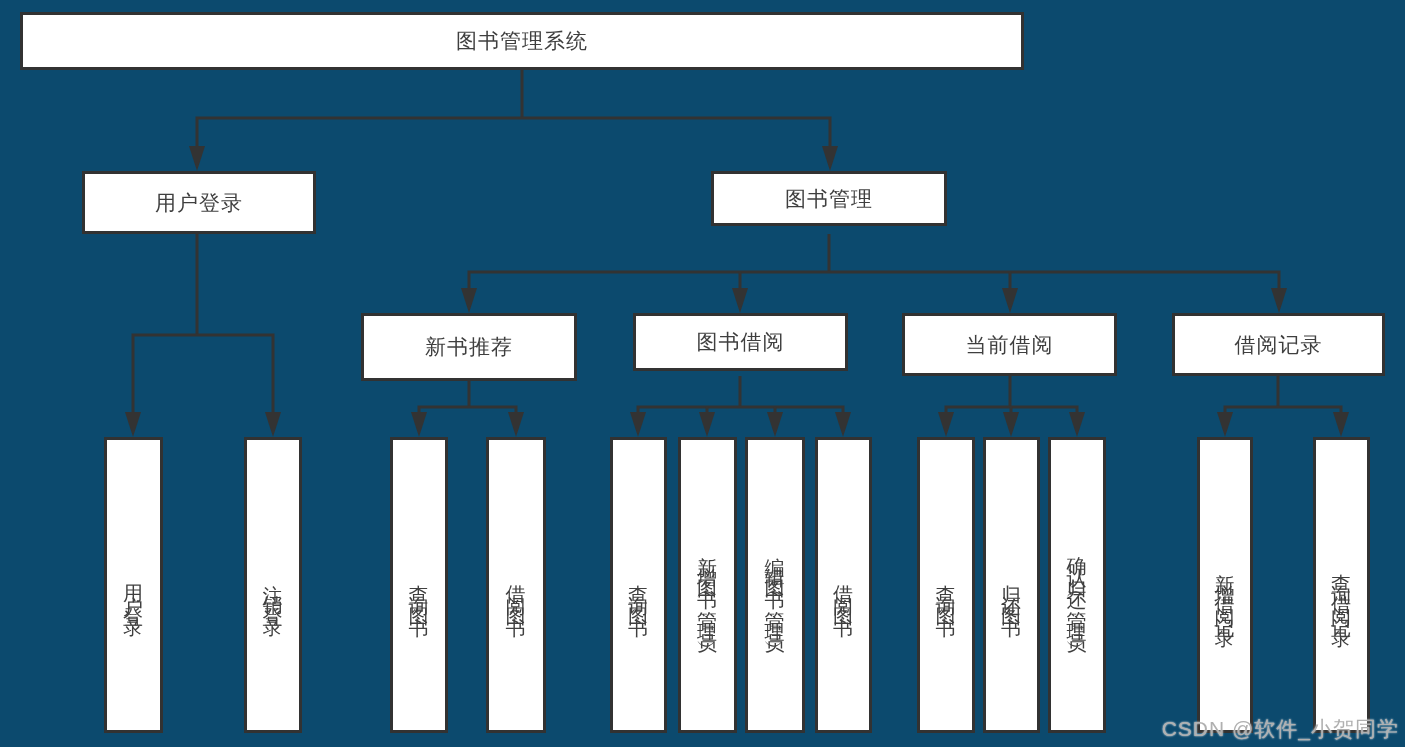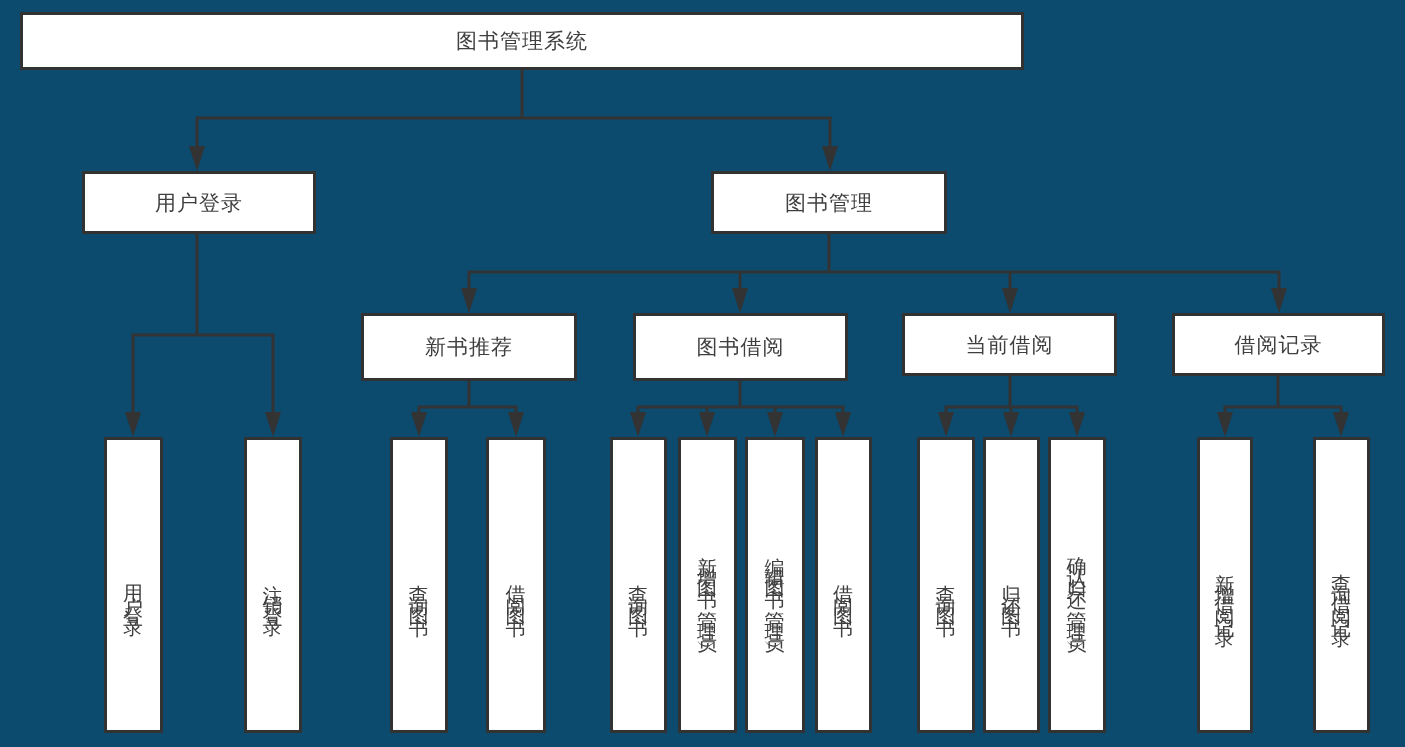--- a/index.html
+++ b/index.html
@@ -128,28 +128,28 @@
     </g>
   </svg>
 
   <div class="box" style="left:20px; top:12px; width:1004px; height:58px;">
     <span class="hlabel">图书管理系统</span>
   </div>
 
   <div class="box" style="left:82px; top:171px; width:234px; height:63px;">
     <span class="hlabel">用户登录</span>
   </div>
-  <div class="box" style="left:711px; top:171px; width:236px; height:63px;">
+  <div class="box" style="left:711px; top:171px; width:236px; height:55px;">
     <span class="hlabel">图书管理</span>
   </div>
 
   <div class="box" style="left:361px; top:313px; width:216px; height:68px;">
     <span class="hlabel">新书推荐</span>
   </div>
-  <div class="box" style="left:633px; top:313px; width:215px; height:68px;">
+  <div class="box" style="left:633px; top:313px; width:215px; height:58px;">
     <span class="hlabel">图书借阅</span>
   </div>
   <div class="box" style="left:1172px; top:313px; width:213px; height:63px;">
     <span class="hlabel">借阅记录</span>
   </div>
   <div class="box" style="left:902px; top:313px; width:215px; height:63px;">
     <span class="hlabel">当前借阅</span>
   </div>
 
   <div class="box leaf" style="left:104px; width:59px;">
@@ -189,14 +189,15 @@
     <span class="vtext">确认归还（管理员）</span>
   </div>
 
   <div class="box leaf" style="left:1197px; width:56px;">
     <span class="vtext">新增借阅记录</span>
   </div>
   <div class="box leaf" style="left:1313px; width:57px;">
     <span class="vtext">查询借阅记录</span>
   </div>
 
+  <div id="watermark">CSDN @软件_小贺同学</div>
 
 </div>
 
 </body></html>

